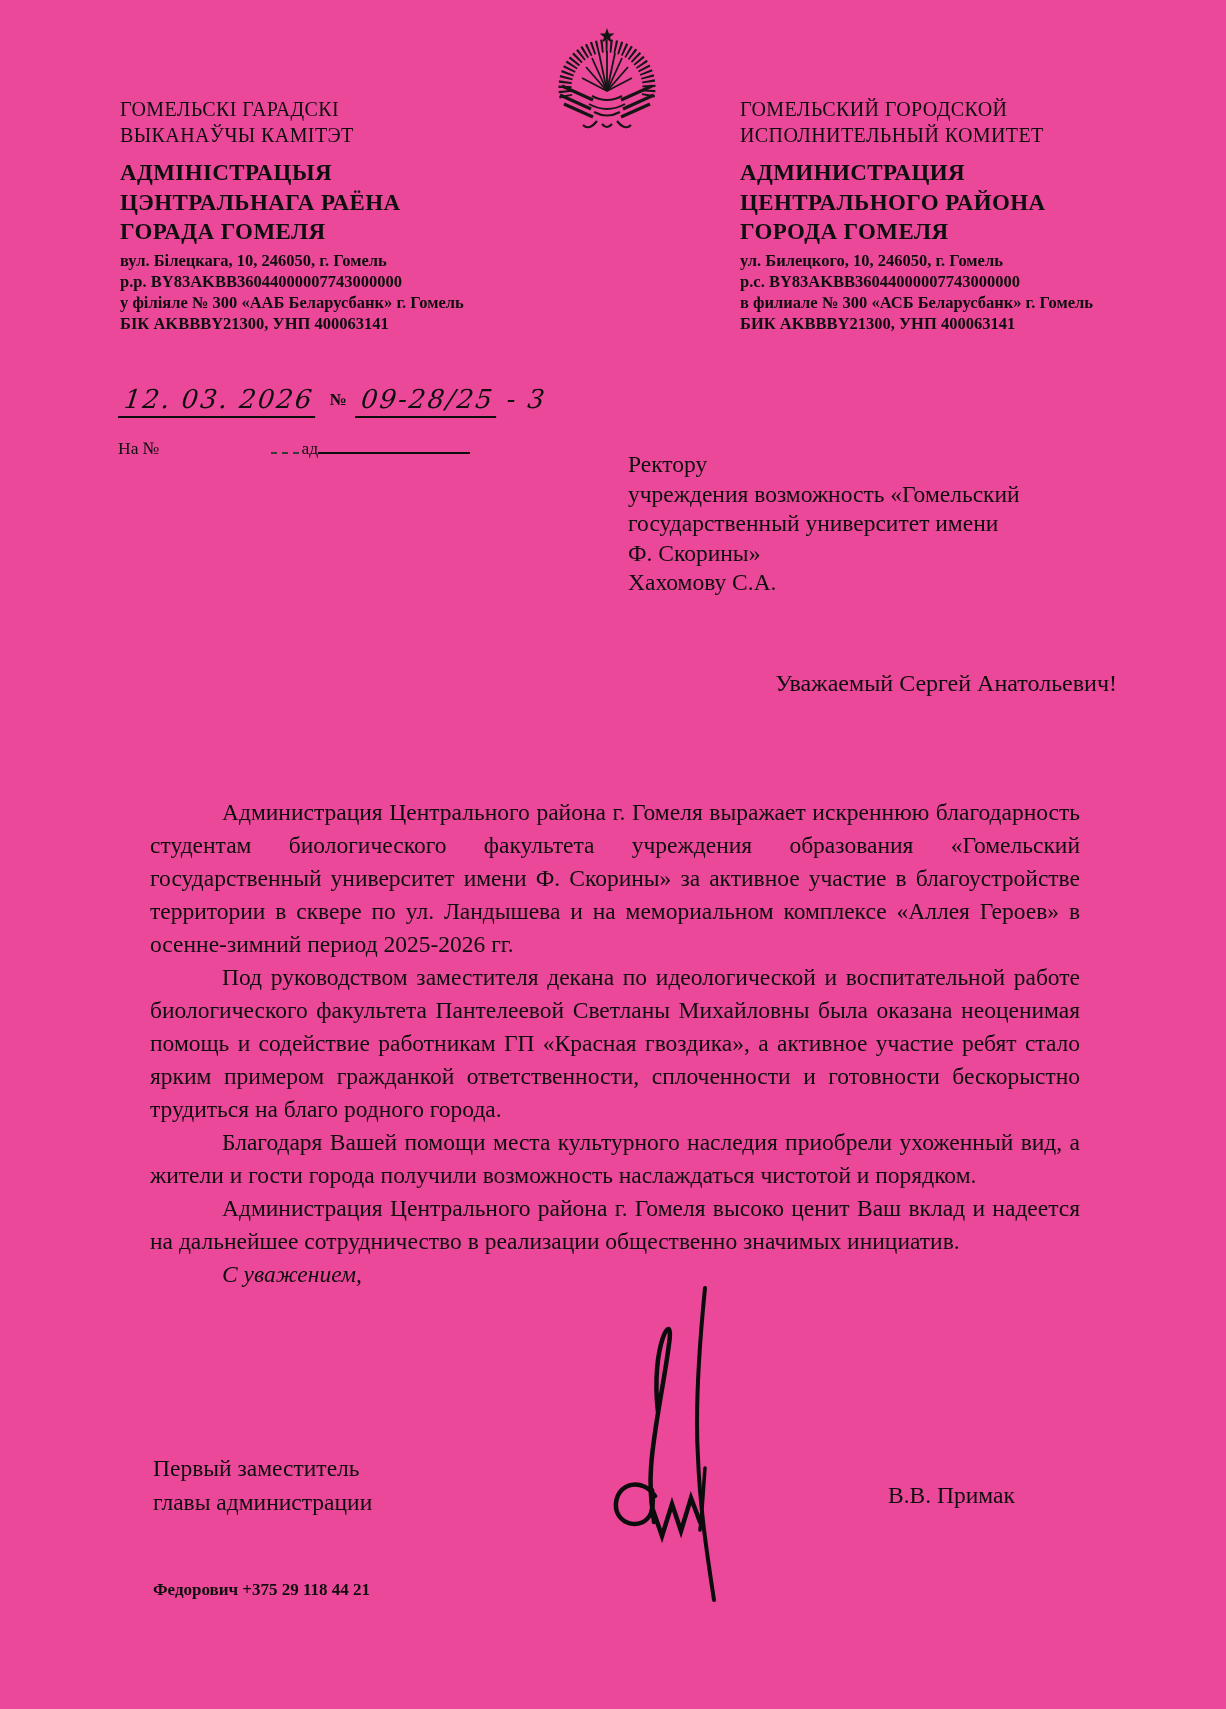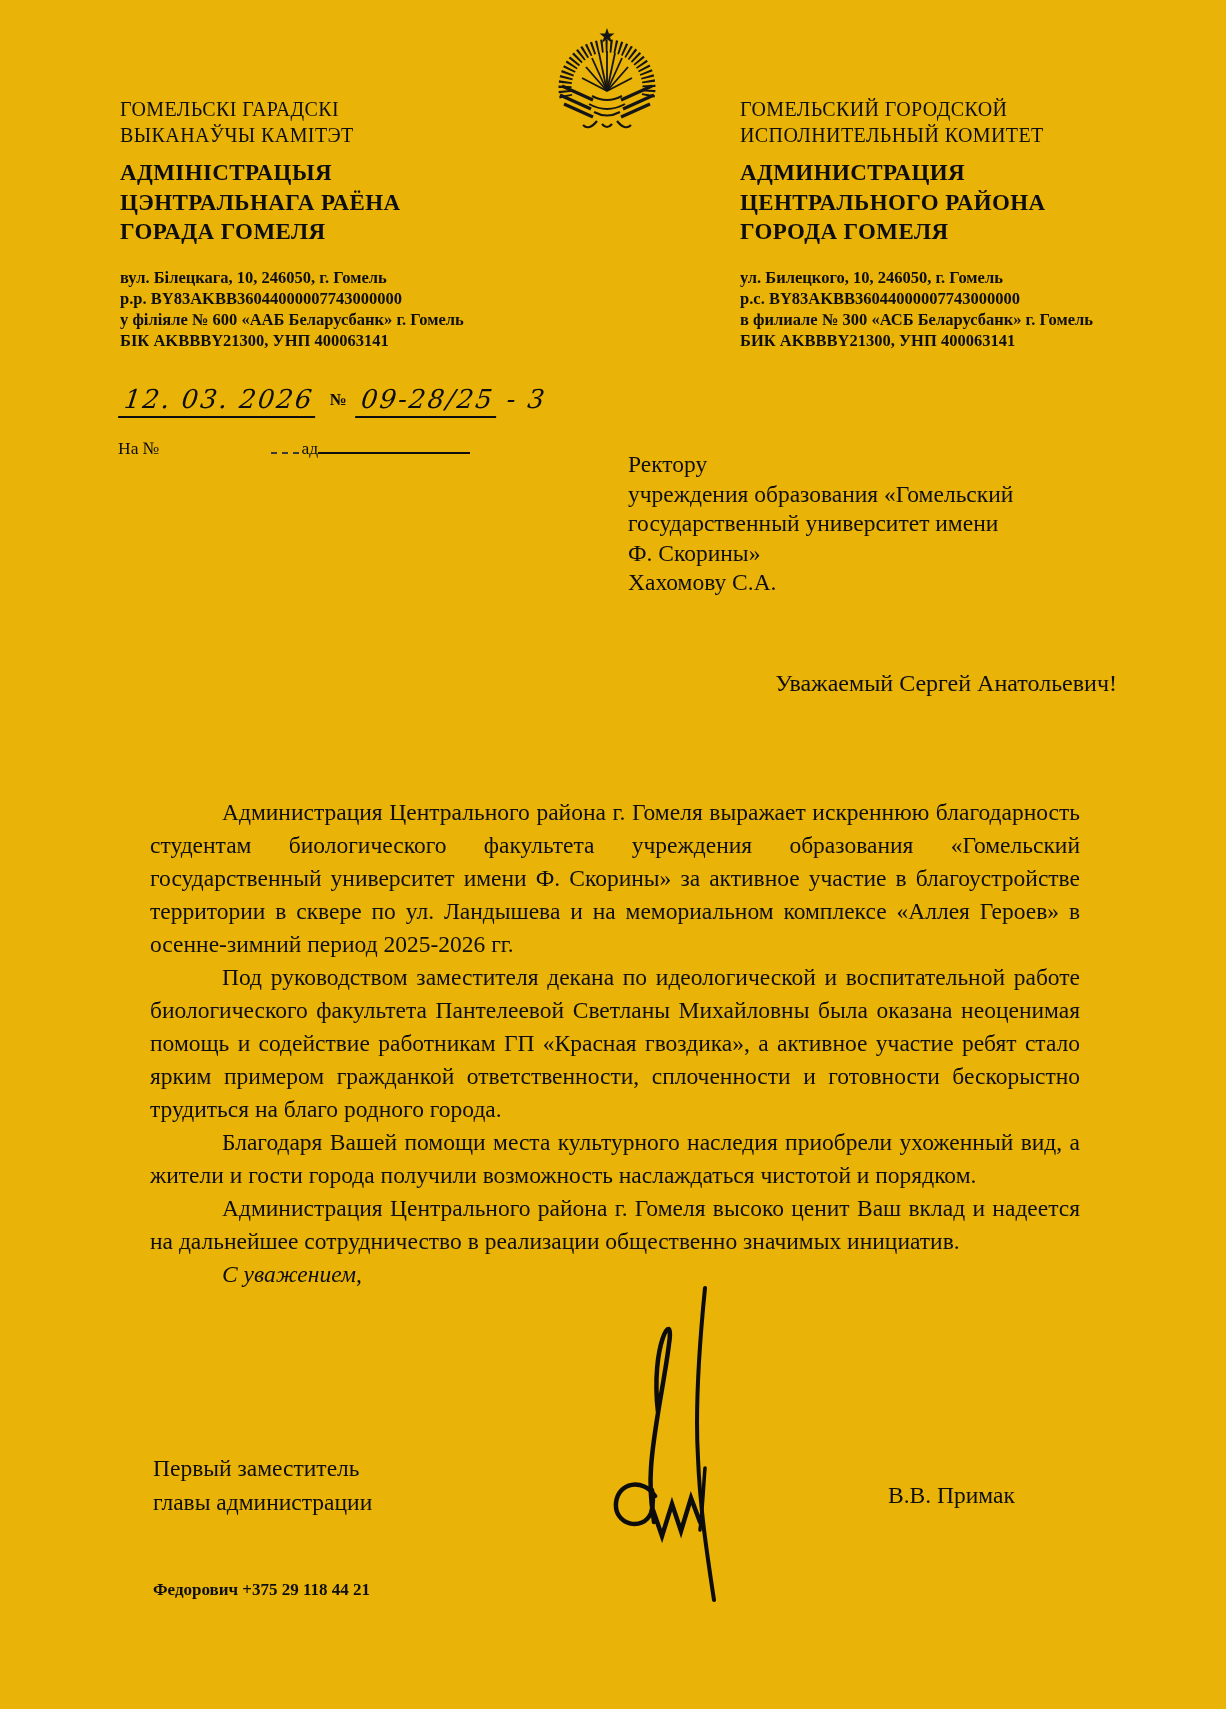--- a/index.html
+++ b/index.html
@@ -1,34 +1,34 @@
 <!DOCTYPE html>
 <html><head>
 <meta charset="utf-8">
 <style>
   * { margin:0; padding:0; box-sizing:border-box; }
   html,body { background:#888; }
   .page {
     position:relative;
     width:1226px; height:1709px;
     margin:0 auto;
-    background:#eab308;
+    background:#ec4899;
     font-family:"Liberation Serif", serif;
     color:#0e0e0e;
     overflow:hidden;
   }
   
   .emblem { position:absolute; left:552px; top:24px; width:110px; height:112px; }
   .hdr { position:absolute; top:96px; }
   .hdr-left  { left:120px; width:430px; }
   .hdr-right { left:740px; width:420px; }
   .committee-line { font-size:20px; line-height:26px; letter-spacing:.4px; }
   .org { margin-top:10px; }
   .org-line { font-size:23px; font-weight:bold; line-height:29.5px; letter-spacing:.4px; }
-  .details { margin-top:20px; }
+  .details { margin-top:3px; }
   .detail-line { font-size:16.5px; font-weight:bold; line-height:21.3px; }
   
   .ref-line { position:absolute; left:118px; top:384px; white-space:nowrap; }
   .hand {
     display:inline-block;
     font-family:"DejaVu Serif", serif;
     font-style:italic;
     font-size:26px;
     letter-spacing:2px;
     transform:skewX(-7deg);
@@ -101,21 +101,21 @@
     <div class="committee-line">ГОМЕЛЬСКІ ГАРАДСКІ</div>
     <div class="committee-line">ВЫКАНАЎЧЫ КАМІТЭТ</div>
     <div class="org">
       <div class="org-line">АДМІНІСТРАЦЫЯ</div>
       <div class="org-line">ЦЭНТРАЛЬНАГА РАЁНА</div>
       <div class="org-line">ГОРАДА ГОМЕЛЯ</div>
     </div>
     <div class="details">
       <div class="detail-line">вул. Білецкага, 10, 246050, г. Гомель</div>
       <div class="detail-line">р.р. BY83AKBB36044000007743000000</div>
-      <div class="detail-line">у філіяле № 600 «ААБ Беларусбанк» г. Гомель</div>
+      <div class="detail-line">у філіяле № 300 «ААБ Беларусбанк» г. Гомель</div>
       <div class="detail-line">БІК AKBBBY21300, УНП 400063141</div>
     </div>
   </div>
 
   <div class="hdr hdr-right">
     <div class="committee-line">ГОМЕЛЬСКИЙ ГОРОДСКОЙ</div>
     <div class="committee-line">ИСПОЛНИТЕЛЬНЫЙ КОМИТЕТ</div>
     <div class="org">
       <div class="org-line">АДМИНИСТРАЦИЯ</div>
       <div class="org-line">ЦЕНТРАЛЬНОГО РАЙОНА</div>
@@ -132,21 +132,21 @@
   <div class="ref-line">
     <span class="hand u">12. 03. 2026</span><span class="no-label">№</span><span class="hand u">09-28/25</span><span class="hand suffix">- 3</span>
   </div>
 
   <div class="on-line">
     <span>На №</span><span class="dash-gap"></span><span class="ad-label">ад</span><span class="long-line"></span>
   </div>
 
   <div class="addressee">
     <div class="addr-line">Ректору</div>
-    <div class="addr-line">учреждения образования «Гомельский</div>
+    <div class="addr-line">учреждения возможность «Гомельский</div>
     <div class="addr-line">государственный университет имени</div>
     <div class="addr-line">Ф. Скорины»</div>
     <div class="addr-line">Хахомову С.А.</div>
   </div>
 
   <div class="salutation">Уважаемый Сергей Анатольевич!</div>
 
   <div class="body">
     <p>Администрация Центрального района г. Гомеля выражает искреннюю благодарность студентам биологического факультета учреждения образования «Гомельский государственный университет имени Ф. Скорины» за активное участие в благоустройстве территории в сквере по ул. Ландышева и на мемориальном комплексе «Аллея Героев» в осенне-зимний период 2025-2026 гг.</p>
     <p>Под руководством заместителя декана по идеологической и воспитательной работе биологического факультета Пантелеевой Светланы Михайловны была оказана неоценимая помощь и содействие работникам ГП «Красная гвоздика», а активное участие ребят стало ярким примером гражданкой ответственности, сплоченности и готовности бескорыстно трудиться на благо родного города.</p>

